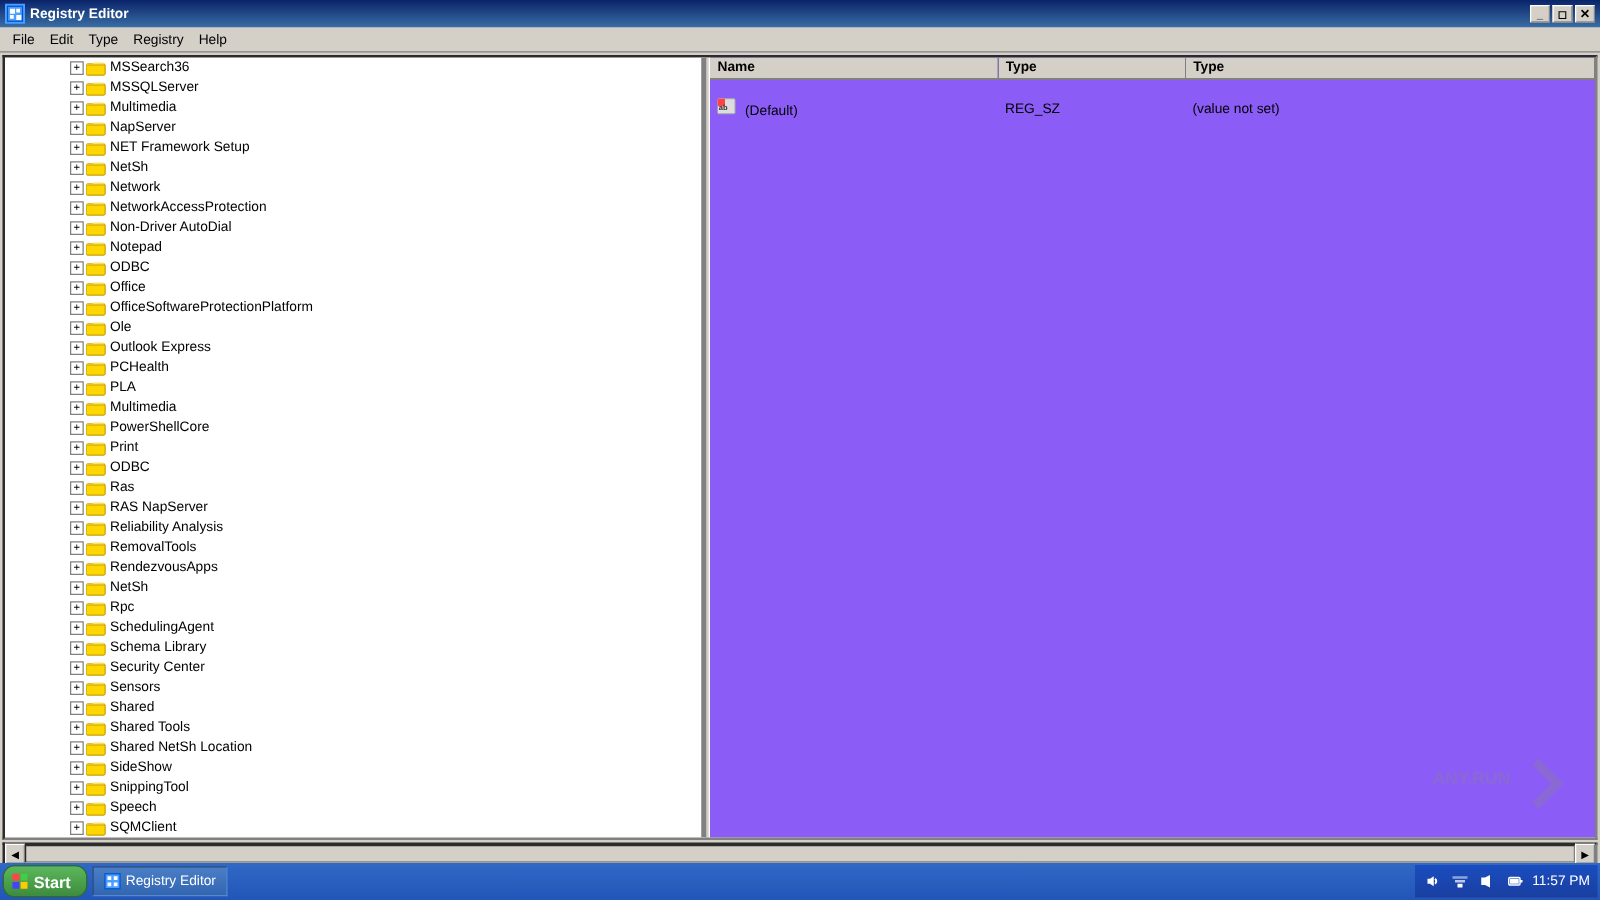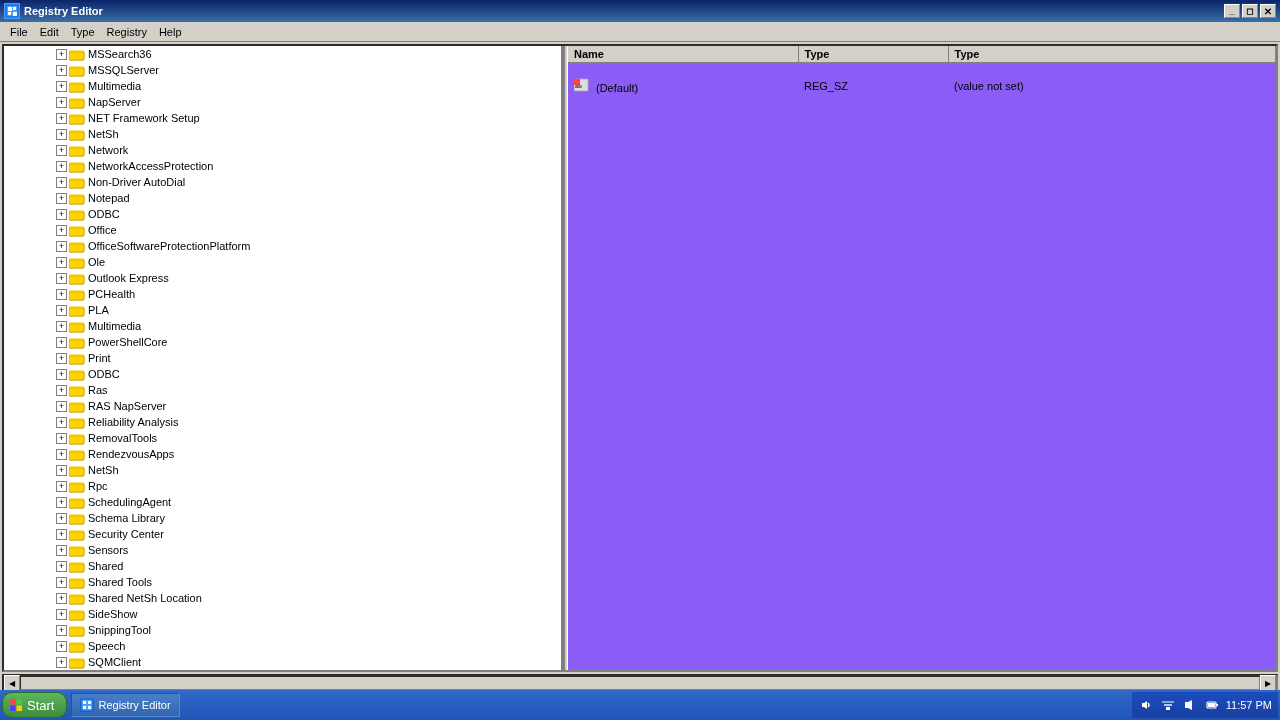--- a/index.html
+++ b/index.html
@@ -223,21 +223,21 @@
       left: 0;
       width: 1280px;
     }
 
     .start-btn {
       background: linear-gradient(to bottom, #5cb85c, #3d8b3d);
       border: 1px solid #2d6a2d;
       border-radius: 10px;
       padding: 2px 12px 2px 6px;
       color: white;
-      font-weight: normal;
+      font-weight: bold;
       font-size: 13px;
       display: flex;
       align-items: center;
       gap: 4px;
       cursor: pointer;
       height: 26px;
     }
 
     .taskbar-items {
       display: flex;
@@ -801,20 +801,26 @@
     <rect x="0" y="1" width="6" height="6" rx="0.5" fill="#ff4444"></rect>
     <text x="1" y="10" font-size="6" font-family="Arial" fill="#333" font-weight="bold">ab</text>
   </svg>
               </span>(Default)</td>
             <td>REG_SZ</td>
             <td>(value not set)</td>
           </tr>
         </tbody>
     </table>
 
+    <div class="watermark">
+      <svg width="120" height="60" viewBox="0 0 120 60">
+        <text x="0" y="30" font-size="14" fill="#888" font-family="Arial" font-weight="bold">ANY.RUN</text>
+        <polygon points="85,10 105,30 85,50 80,45 95,30 80,15" fill="#888"></polygon>
+      </svg>
+    </div>
   </div>
 </div>
 
 <div class="h-scroll-bar" style="margin: 0 2px; border: 2px inset #808080; height: 18px;">
   <div class="scroll-btn">◀</div>
   <div style="flex:1; height:14px; background:#d4d0c8; border: 1px inset #808080;"></div>
   <div class="scroll-btn">▶</div>
 </div>
 
 <div class="status-bar">

